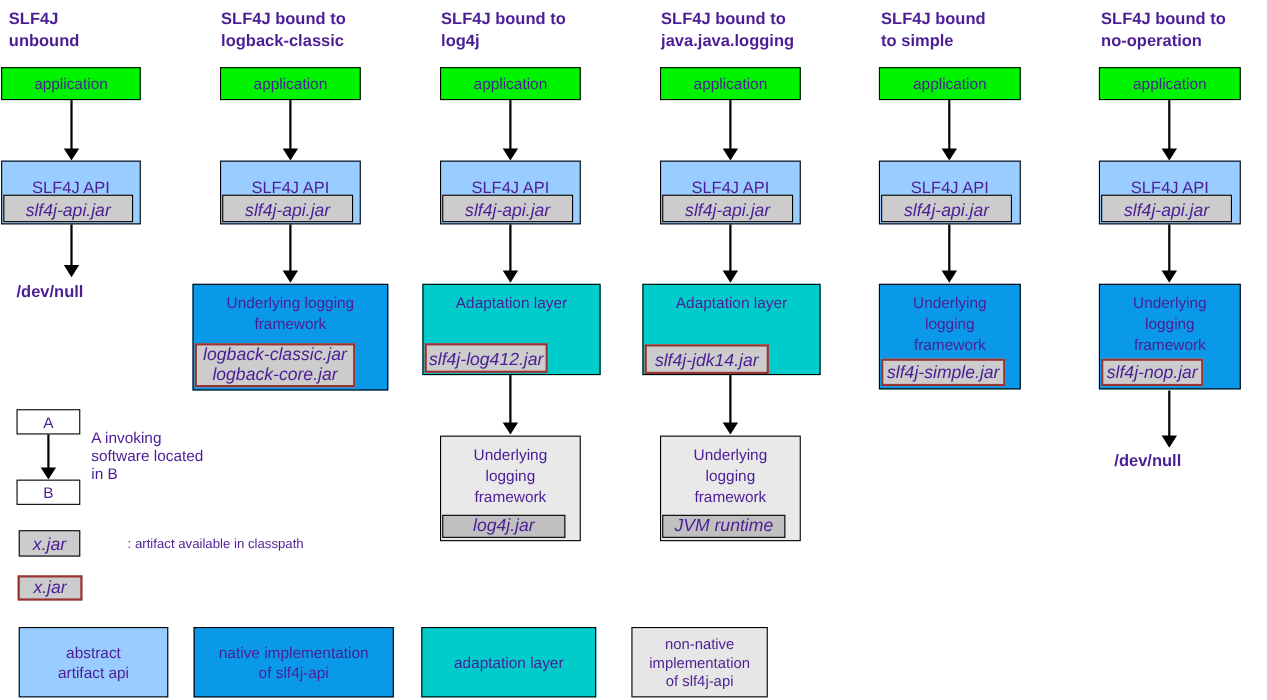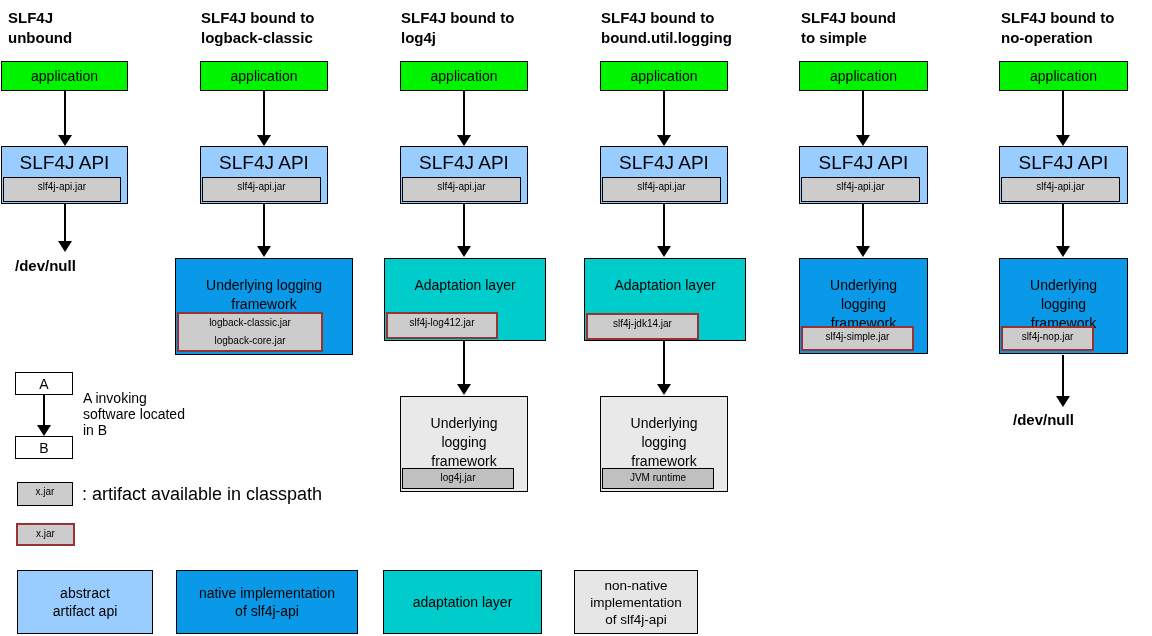--- a/index.html
+++ b/index.html
@@ -1,42 +1,42 @@
 <!DOCTYPE html>
 <html style="--application-green: #00f400; --api-light-blue: #99ccff; --native-blue: #0a99e8; --adaptation-teal: #00cccc; --jar-gray: #cccccc; --jar-dark-gray: #c0c0c0; --framework-light-gray: #e9e9e9; --nonnative-light-gray: #e6e6e6; --binding-border-red: #993333;"><head>
 <meta charset="utf-8">
 <style>
   * { margin:0; padding:0; box-sizing:border-box; }
   body { background:#fff; }
   #canvas { position:relative; width:1152px; height:636px; background:#fff;
-            font-family:"Liberation Sans", sans-serif; color:#000000; overflow:hidden; }
+            font-family:"Liberation Sans", sans-serif; color:#4c1d95; overflow:hidden; }
   .title { position:absolute; font-size:15px; font-weight:bold; line-height:20px; white-space:nowrap; }
   .box { position:absolute; border:1.5px solid #000; text-align:center; }
   .app { background:var(--application-green,#00f400); display:flex; align-items:center; justify-content:center; font-size:14px; }
   .api { background:var(--api-light-blue,#99ccff); }
-  .api-label { margin-top:5px; font-size:19px; }
-  .jar { position:absolute; background:var(--jar-gray,#cccccc); border:1px solid #000; 
-         font-size:10px; line-height:18px; display:flex; flex-direction:column; align-items:center;
-         justify-content:flex-start; text-align:center; }
+  .api-label { margin-top:15px; font-size:15px; }
+  .jar { position:absolute; background:var(--jar-gray,#cccccc); border:1px solid #000; font-style:italic;
+         font-size:16px; line-height:18px; display:flex; flex-direction:column; align-items:center;
+         justify-content:flex-end; text-align:center; }
   .jar.binding { border:2px solid var(--binding-border-red,#993333); }
   .jar.dark { background:var(--jar-dark-gray,#c0c0c0); }
   .impl { font-size:14px; }
-  .impl-label { padding-top:17px; line-height:19px;text-align:center; }
+  .impl-label { padding-top:7px; line-height:19px;text-align:center; }
   .impl.blue { background:var(--native-blue,#0a99e8); }
   .impl.teal { background:var(--adaptation-teal,#00cccc); }
   .impl.gray { background:var(--framework-light-gray,#e9e9e9); }
   .arrow { position:absolute; width:14px; }
   .arrow .shaft { position:absolute; left:6px; top:0; bottom:10px; width:2px; background:#000; }
   .arrow .head { position:absolute; left:0; bottom:0; width:0; height:0;
                  border-left:7px solid transparent; border-right:7px solid transparent; border-top:11px solid #000; }
   .sink { position:absolute; font-size:15px; font-weight:bold; }
   .plain-box { position:absolute; border:1.5px solid #000; background:#fff; display:flex;
                align-items:center; justify-content:center; font-size:14px; }
   .legend-text { position:absolute; font-size:14px; line-height:16px; }
-  .legend-line { position:absolute; display:flex; align-items:center; font-size:18px; }
+  .legend-line { position:absolute; display:flex; align-items:center; font-size:12px;margin-left:34px; }
   .key { position:absolute; border:1.5px solid #000; display:flex; flex-direction:column; align-items:center;
          justify-content:center; text-align:center; font-size:14px; line-height:18px; }
 </style>
 </head>
 <body>
 
 <div id="canvas">
 
   <div class="title" style="left:8px;top:8px">
     <div>SLF4J</div>
@@ -132,21 +132,21 @@
       <div>logging</div>
       <div>framework</div>
     </div>
     <div class="jar dark" style="left:1px;bottom:2px;width:112px;height:21px">
       <span>log4j.jar</span>
     </div>
   </div>
 
   <div class="title" style="left:601px;top:8px">
     <div>SLF4J bound to</div>
-    <div>bound.util.logging</div>
+    <div>java.java.logging</div>
   </div>
   <div class="box app" style="left:600px;top:61px;width:128px;height:30px">
     <span>application</span>
   </div>
   <div class="arrow" style="left:657px;top:91px;height:55px">
       <span class="shaft"></span>
       <span class="head"></span>
     </div>
   <div class="box api" style="left:600px;top:146px;width:128px;height:58px">
     <div class="api-label">SLF4J API</div>

